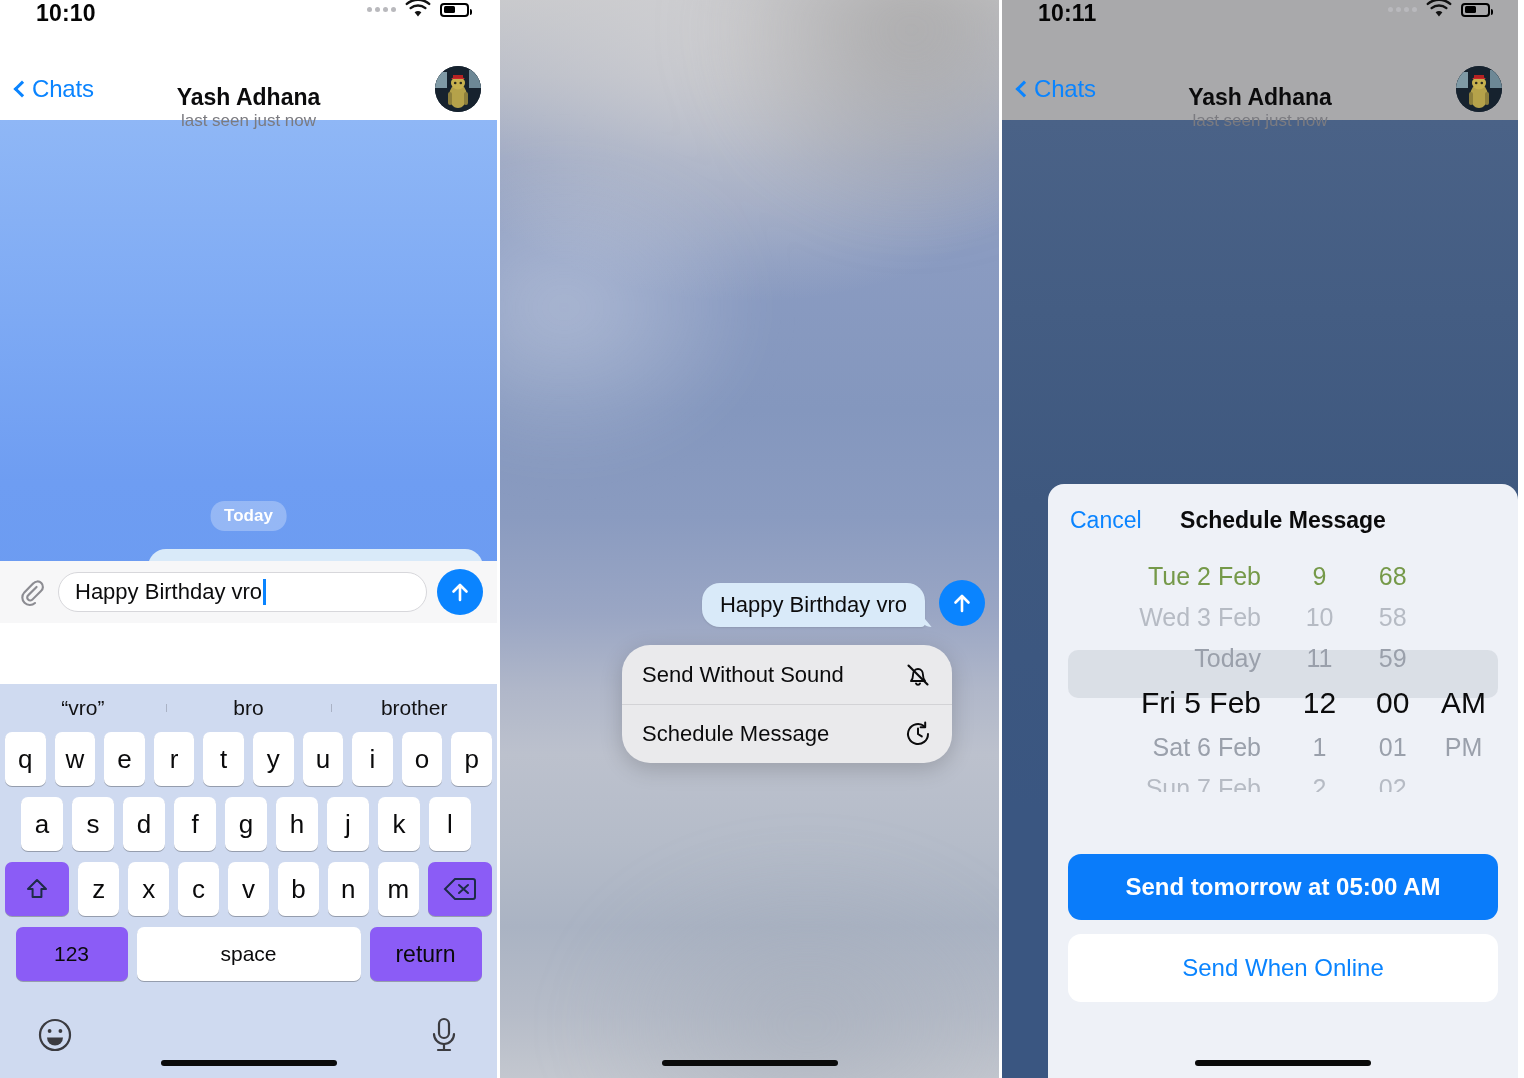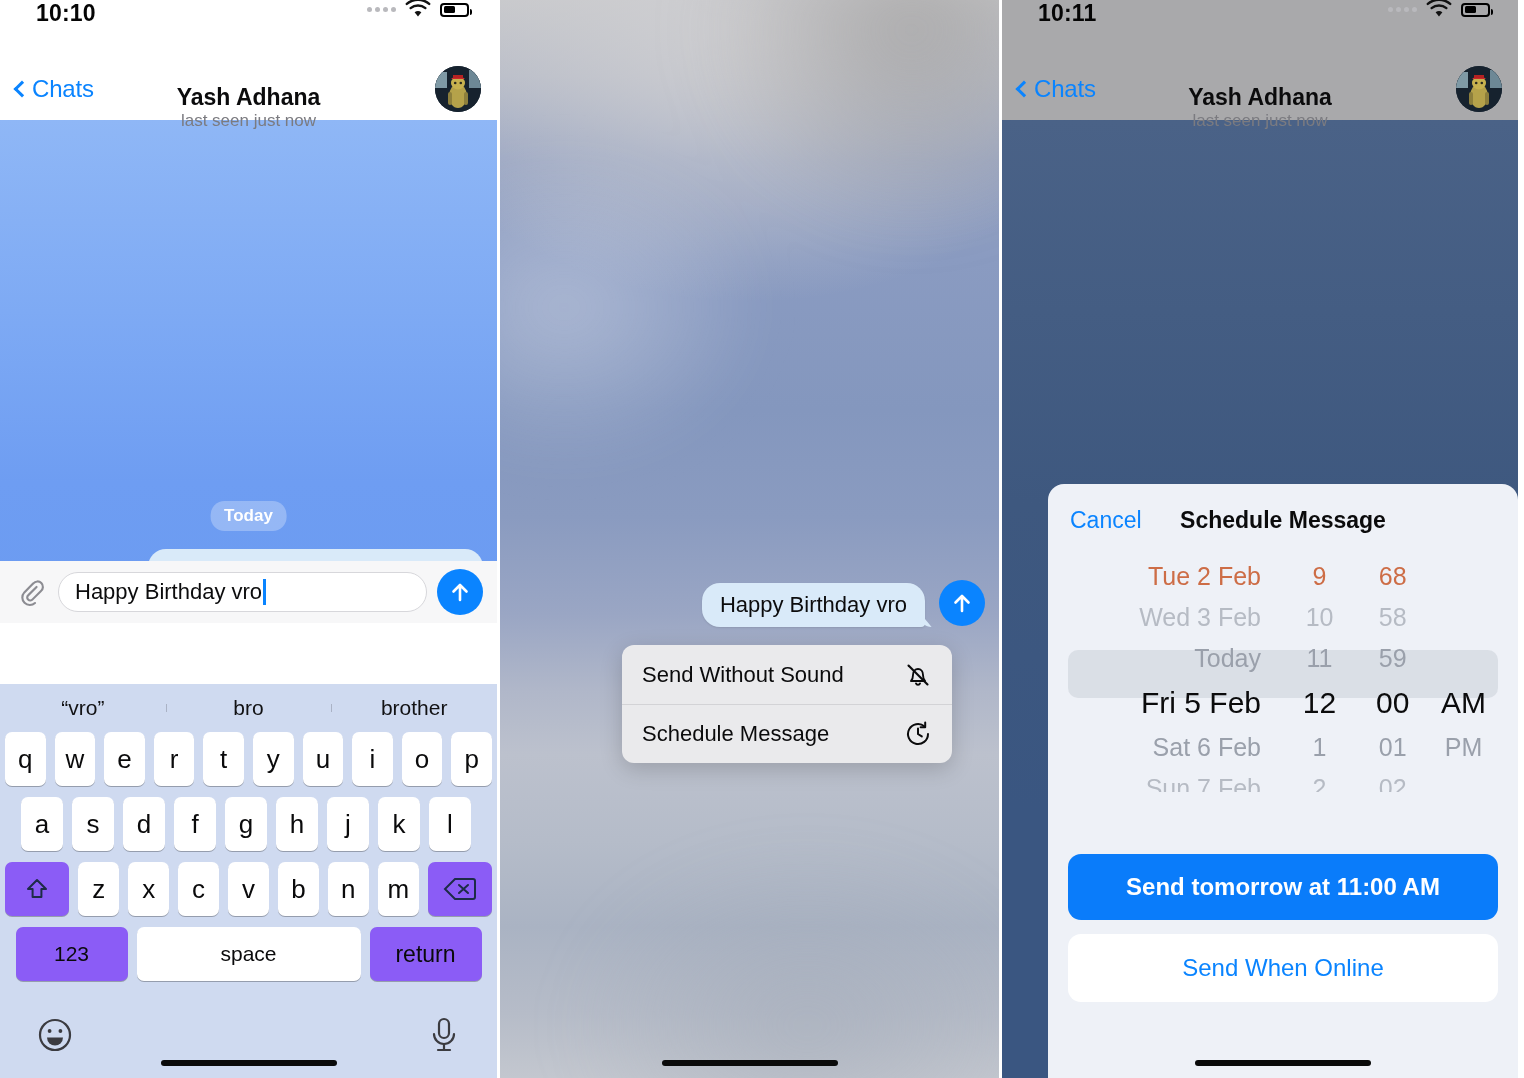--- a/index.html
+++ b/index.html
@@ -111,21 +111,21 @@
 
   .mid-bubble { position:absolute; right:74px; top:583px; background:#d9eaf9;
       border-radius:18px 18px 4px 18px; padding:9px 18px; box-shadow:0 1px 2px rgba(0,0,0,.10); }
   .mid-bubble::after { content:""; position:absolute; right:-7px; bottom:0; width:14px; height:17px;
       background:#d9eaf9; clip-path:polygon(0 0, 100% 100%, 0 100%); border-bottom-left-radius:16px; }
   .mid-bubble .b-text { font-size:22px; }
   .mid-send { position:absolute; right:14px; top:580px; width:46px; height:46px; border-radius:50%;
       background:#0a84ff; display:flex; align-items:center; justify-content:center; }
 
   .ctxmenu { position:absolute; left:122px; top:645px; width:330px; background:#eaeaec;
-      border-radius:12px; overflow:hidden; box-shadow:0 6px 22px rgba(0,0,0,.18); }
+      border-radius:28px; overflow:hidden; box-shadow:0 6px 22px rgba(0,0,0,.18); }
   .ctxitem { height:59px; display:flex; align-items:center; justify-content:space-between;
       padding:0 20px; font-size:22px; color:#0b0b0c; }
   .ctxitem + .ctxitem { border-top:1px solid rgba(60,60,67,.13); }
   .ctxicon { width:28px; height:28px; flex:0 0 auto; }
 
   
   .right .statusbar, .right .navbar { background:#a9a9ab; }
   .right-chat { position:absolute; left:0; right:0; top:120px; bottom:0;
       background:linear-gradient(180deg,#4a6287 0%, #3e587f 40%, #3a5681 72%, #3a5681 100%); }
 
@@ -143,21 +143,21 @@
   .prow { height:41px; display:flex; align-items:center; }
   .prow.sel { height:48px; }
   .pc { text-align:center; font-variant-numeric:tabular-nums; }
   .pc.date { width:50%; text-align:right; padding-right:22px; }
   .pc.hour { width:17%; }
   .pc.min  { width:17%; }
   .pc.mer  { width:16%; }
   .prow .pc { font-size:25px; color:#9aa0ab; }
   .prow.sel .pc { font-size:30px; color:#0b0b0c; }
   .prow.f1 .pc { color:#b6bbc4; }
-  .prow.f2 .pc { color:#c2410c; opacity:.75; }
+  .prow.f2 .pc { color:#4d7c0f; opacity:.75; }
 
   .sheet-actions { position:absolute; left:20px; right:20px; top:370px; }
   .btn-primary { height:66px; background:#0a7cfa; border-radius:13px; display:flex;
       align-items:center; justify-content:center; color:#fff; font-size:24px; font-weight:700; }
   .btn-secondary { height:68px; background:#fff; border-radius:13px; margin-top:14px;
       display:flex; align-items:center; justify-content:center; color:#0a84ff; font-size:24px; }
   .homebar.dark { background:#0a0a0a; }
 </style>
 </head>
 <body>
@@ -439,21 +439,21 @@
             <span class="pc date">Sun 7 Feb</span>
             <span class="pc hour">2</span>
             <span class="pc min">02</span>
             <span class="pc mer"></span>
           </div>
 
         </div>
       </div>
 
       <div class="sheet-actions">
-        <div class="btn-primary">Send tomorrow at 11:00 AM</div>
+        <div class="btn-primary">Send tomorrow at 05:00 AM</div>
         <div class="btn-secondary">Send When Online</div>
       </div>
 
       <div class="homebar dark"></div>
     </div>
   </div>
 
 </div>
 
 </body></html>

